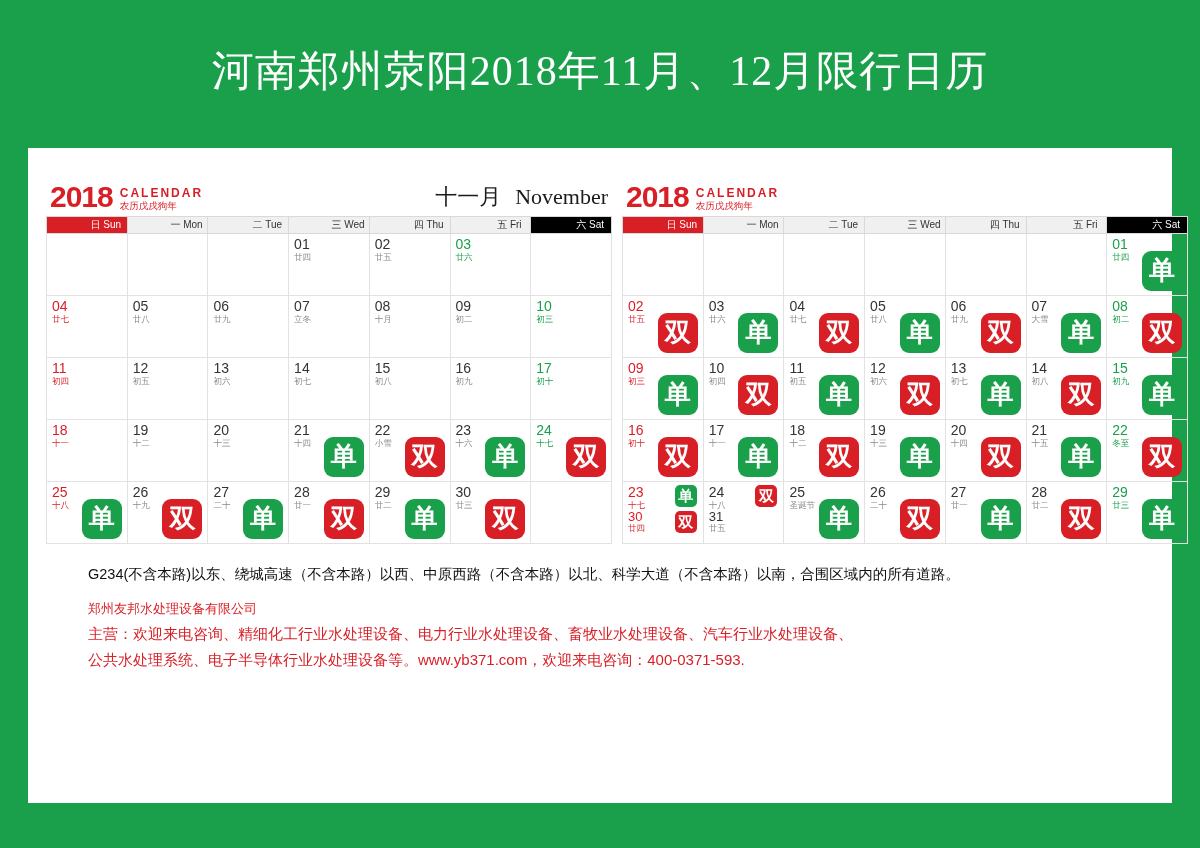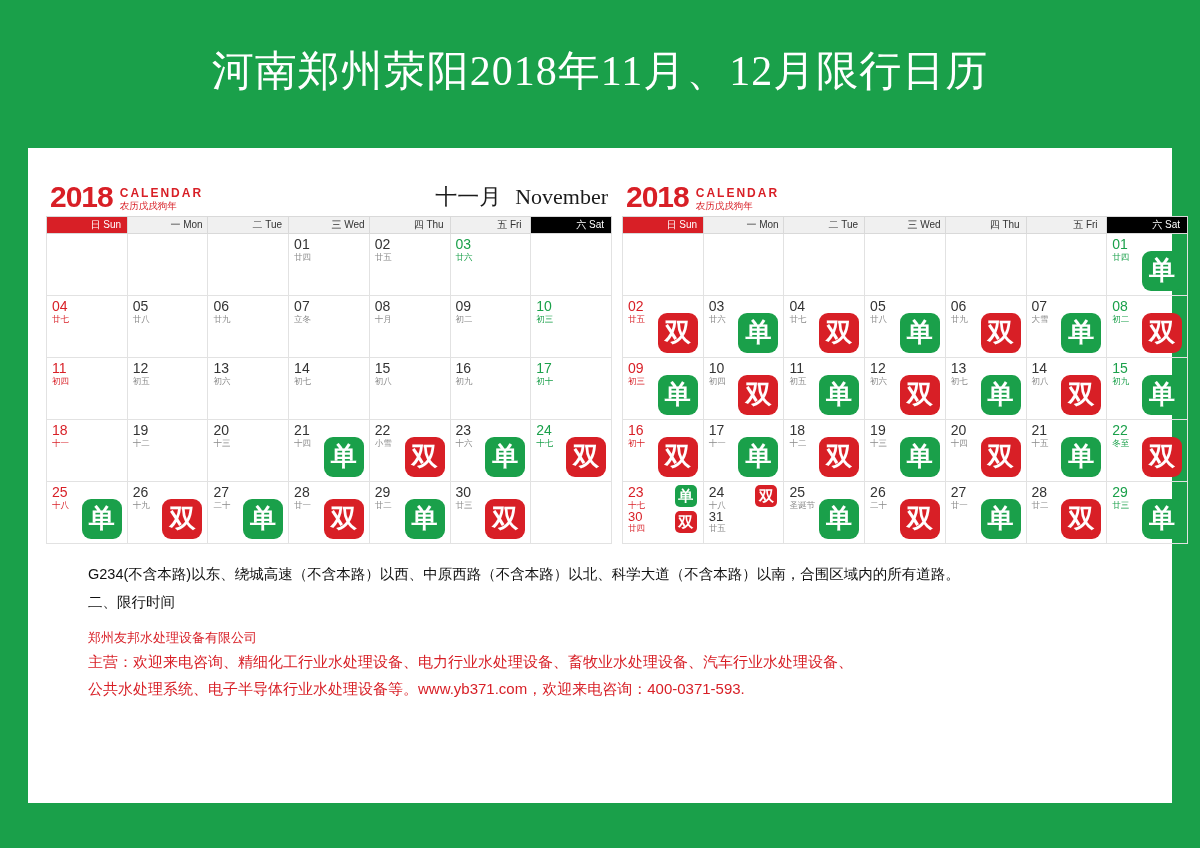--- a/index.html
+++ b/index.html
@@ -557,21 +557,20 @@
                 </td>
               </tr>
             </tbody>
         </table>
       </div>
 
     </div>
 
     <div class="notes">
       <div>G234(不含本路)以东、绕城高速（不含本路）以西、中原西路（不含本路）以北、科学大道（不含本路）以南，合围区域内的所有道路。</div>
-      <div>二、限行时间</div>
     </div>
 
     <div class="ad">
       <div class="company">郑州友邦水处理设备有限公司</div>
       <div>主营：欢迎来电咨询、精细化工行业水处理设备、电力行业水处理设备、畜牧业水处理设备、汽车行业水处理设备、</div>
       <div>公共水处理系统、电子半导体行业水处理设备等。www.yb371.com，欢迎来电咨询：400-0371-593.</div>
     </div>
 
   </div>
 </div>

